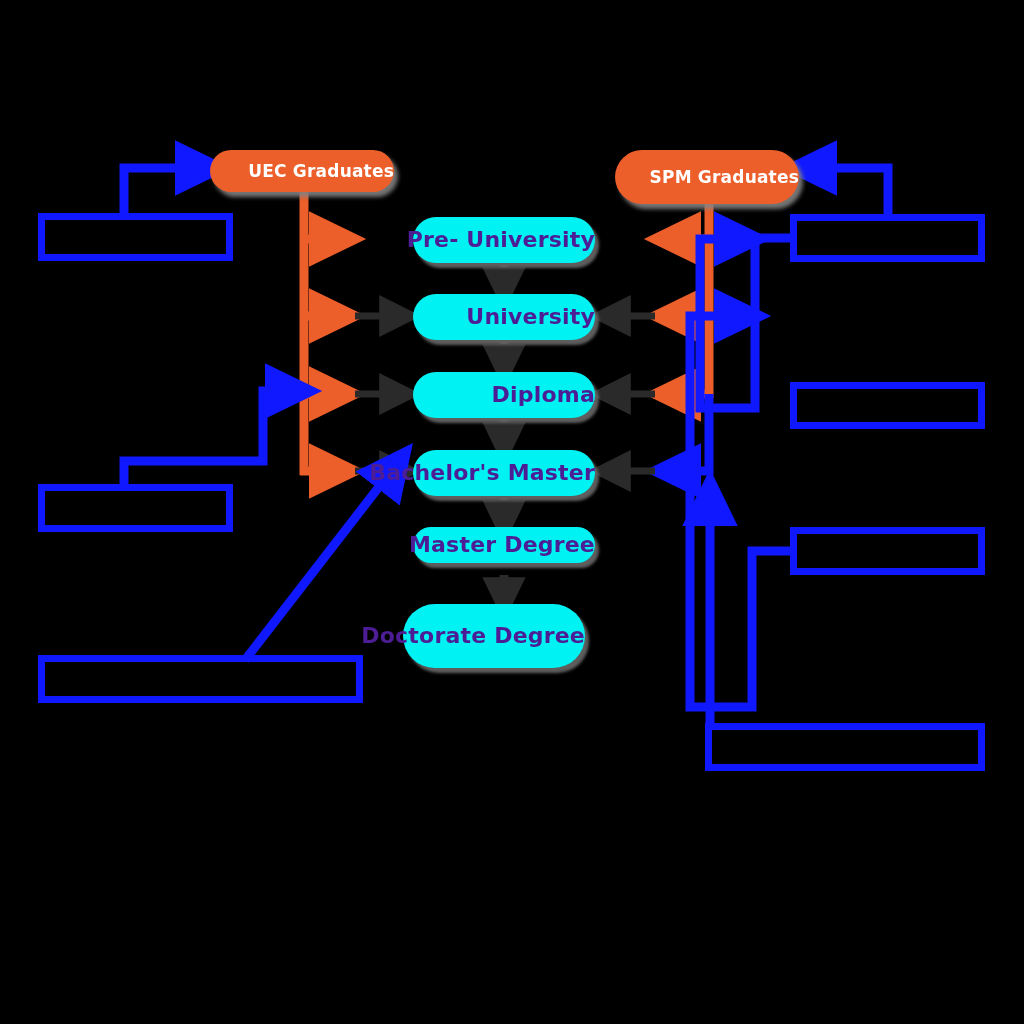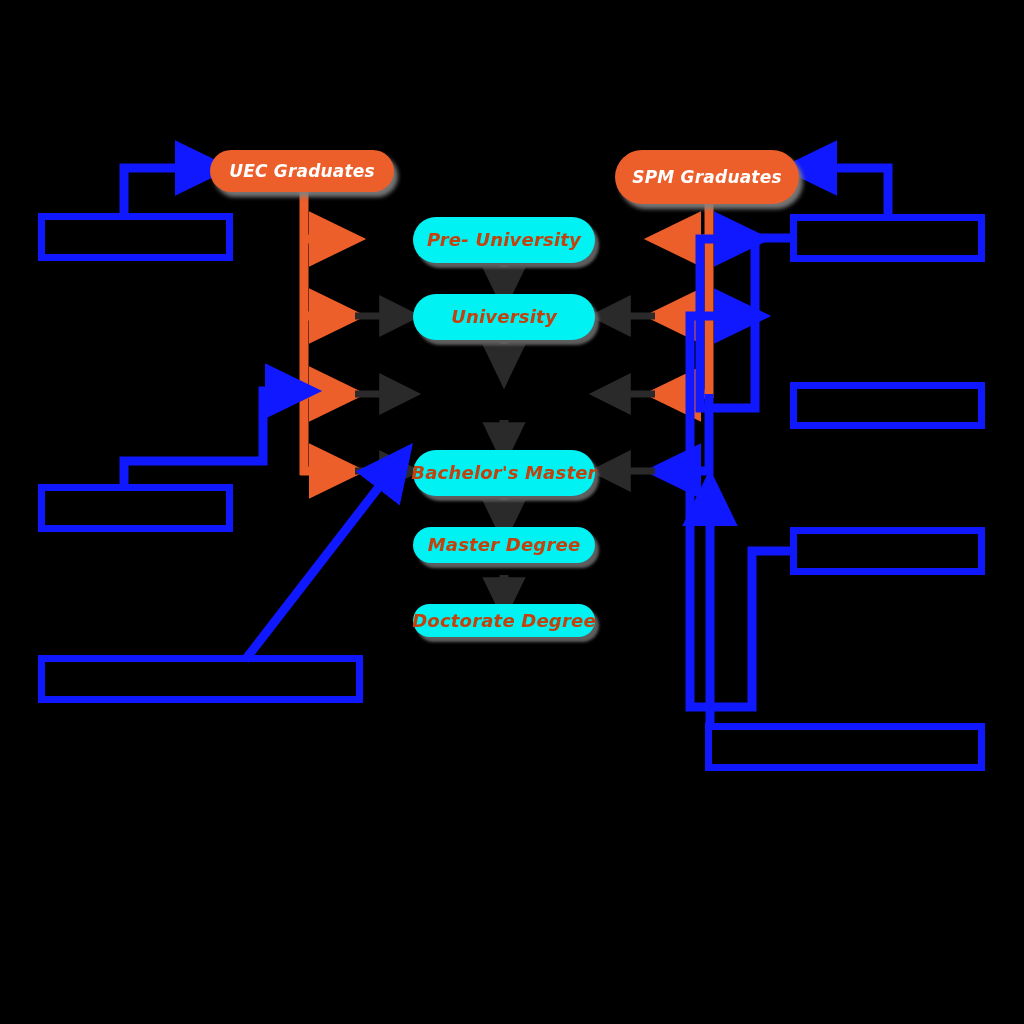--- a/index.html
+++ b/index.html
@@ -19,34 +19,33 @@
   #svg-layer {
     position: absolute;
     left: 0; top: 0;
     width: 1024px;
     height: 1024px;
   }
   .node {
     position: absolute;
     display: flex;
     align-items: center;
-    justify-content: center;
+    justify-content: flex-end;
     box-sizing: border-box;
     text-align: center;
     line-height: 1;
     white-space: nowrap;
     z-index: 5;
-    font-style: italic;
   }
   .node.stage-node {
     background: #00F2F2;
-    color: #c2410c;
+    color: #4c1d95;
     border-radius: 999px;
     font-weight: bold;
-    font-size: 18px;
+    font-size: 22px;
     letter-spacing: 0.2px;
     box-shadow: 4px 5px 3px rgba(110,110,110,0.85);
   }
   .node.source-node {
     background: #EC5E2A;
     color: #FFFFFF;
     border-radius: 999px;
     font-weight: bold;
     font-size: 17px;
     letter-spacing: 0.2px;
@@ -154,30 +153,33 @@
   </div>
 
   <div class="node stage-node" style="left:413px; top:217px; width:182px; height:46px;">
     <span>Pre- University</span>
   </div>
 
   <div class="node stage-node" style="left:413px; top:294px; width:182px; height:46px;">
     <span>University</span>
   </div>
 
+  <div class="node stage-node" style="left:413px; top:372px; width:182px; height:46px;">
+    <span>Diploma</span>
+  </div>
 
   <div class="node stage-node" style="left:413px; top:450px; width:182px; height:46px;">
     <span>Bachelor's Master</span>
   </div>
 
   <div class="node stage-node" style="left:413px; top:527px; width:182px; height:36px;">
     <span>Master Degree</span>
   </div>
 
-  <div class="node stage-node" style="left:413px; top:604px; width:182px; height:33px;">
+  <div class="node stage-node" style="left:403px; top:604px; width:182px; height:64px;">
     <span>Doctorate Degree</span>
   </div>
 
   <div class="note-box" style="left:38px; top:213px; width:195px; height:48px;">
     <span class="note-text"></span>
   </div>
 
   <div class="note-box" style="left:38px; top:484px; width:195px; height:48px;">
     <span class="note-text"></span>
   </div>

